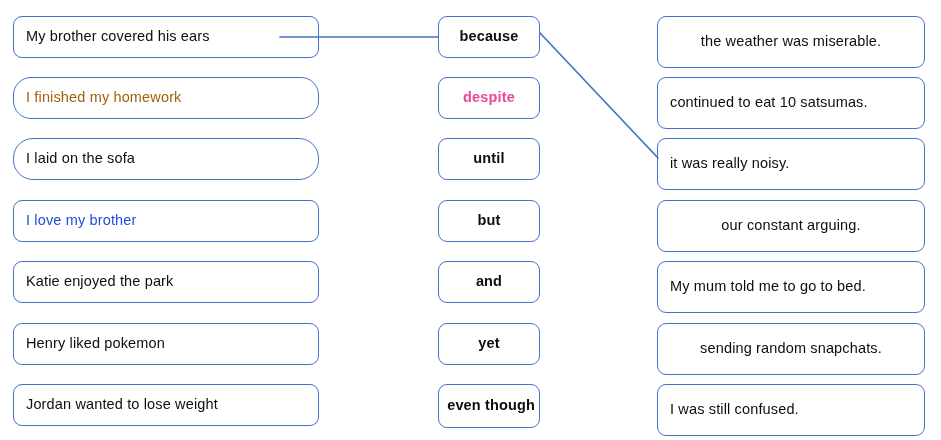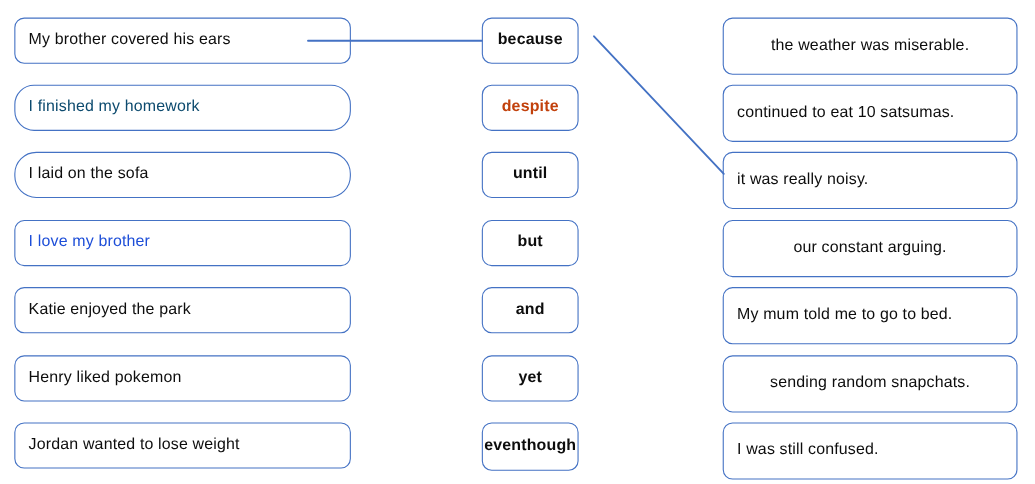--- a/index.html
+++ b/index.html
@@ -59,21 +59,21 @@
     height: 42px;
     padding-left: 12px;
     padding-right: 8px;
     justify-content: flex-start;
     text-align: left;
   }
 
   
   #col-conjuncts .card {
     left: 0;
-    width: 88px;
+    width: 102px;
     height: 42px;
     justify-content: center;
     text-align: center;
     font-weight: bold;
     font-size: 14.5px;
     padding: 0 4px;
   }
   #col-conjuncts .card.two-line {
     height: 44px;
     line-height: 1.22;
@@ -114,31 +114,31 @@
 
 <div id="stage" style="background: rgb(255, 255, 255);">
 
   <svg class="connector-layer" viewBox="0 0 941 440" width="941" height="440" xmlns="http://www.w3.org/2000/svg">
     <line id="connector-0" x1="280" y1="37" x2="438" y2="37" stroke="#4472c4" stroke-width="1.7" stroke-linecap="round"></line>
     <line id="connector-1" x1="540" y1="33" x2="658" y2="158" stroke="#4472c4" stroke-width="1.7" stroke-linecap="round"></line>
   </svg>
 
   <div class="column" id="col-clauses">
     <div class="card r0" style="border-color: rgb(68, 114, 196); color: rgb(13, 13, 13);">My brother covered his ears</div>
-    <div class="card r1" style="border-color: rgb(68, 114, 196); color: #0c4a6e; border-radius: 18px;">I finished my homework</div>
+    <div class="card r1" style="border-color: rgb(68, 114, 196); color: #a16207; border-radius: 18px;">I finished my homework</div>
     <div class="card r2" style="border-color: rgb(68, 114, 196); color: rgb(13, 13, 13); border-radius: 20px;">I laid on the sofa</div>
     <div class="card r3" style="border-color: rgb(68, 114, 196); color: #1d4ed8;">I love my brother</div>
     <div class="card r4" style="border-color: rgb(68, 114, 196); color: rgb(13, 13, 13);">Katie enjoyed the park</div>
     <div class="card r5" style="border-color: rgb(68, 114, 196); color: rgb(13, 13, 13);">Henry liked pokemon</div>
     <div class="card r6" style="border-color: rgb(68, 114, 196); color: rgb(13, 13, 13);">Jordan wanted to lose weight</div>
   </div>
 
   <div class="column" id="col-conjuncts">
     <div class="card r0" style="border-color: rgb(68, 114, 196); color: rgb(13, 13, 13);">because</div>
-    <div class="card r1" style="border-color: rgb(68, 114, 196); color: #c2410c;">despite</div>
+    <div class="card r1" style="border-color: rgb(68, 114, 196); color: #ec4899;">despite</div>
     <div class="card r2" style="border-color: rgb(68, 114, 196); color: rgb(13, 13, 13);">until</div>
     <div class="card r3" style="border-color: rgb(68, 114, 196); color: rgb(13, 13, 13);">but</div>
     <div class="card r4" style="border-color: rgb(68, 114, 196); color: rgb(13, 13, 13);">and</div>
     <div class="card r5" style="border-color: rgb(68, 114, 196); color: rgb(13, 13, 13);">yet</div>
     <div class="card r6 two-line" style="border-color: rgb(68, 114, 196); color: rgb(13, 13, 13);">
       <span class="stacked">even</span>
       <span class="stacked">though</span>
     </div>
   </div>
 

